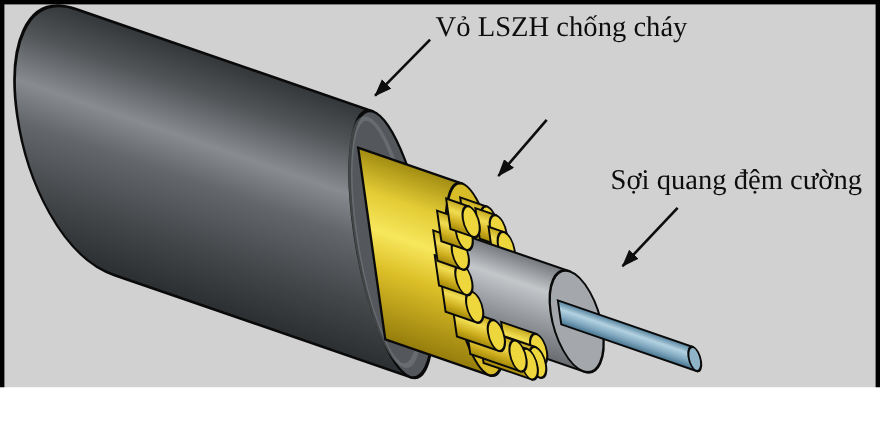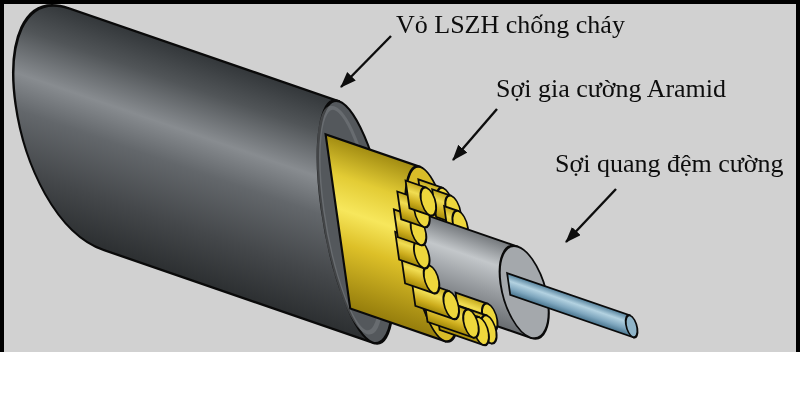--- a/index.html
+++ b/index.html
@@ -159,15 +159,14 @@
     <g stroke="var(--text,#0d0d0d)" stroke-width="2.4">
       <line x1="391" y1="36" x2="341" y2="87" marker-end="url(#arrowhead)"></line>
       <line x1="497" y1="109" x2="453" y2="160" marker-end="url(#arrowhead)"></line>
       <line x1="616" y1="189" x2="566" y2="242" marker-end="url(#arrowhead)"></line>
     </g>
 
     <rect x="2" y="2" width="796" height="396" fill="none" stroke="var(--frame,#000)" stroke-width="4"></rect>
   </svg>
 
   <div class="label label-jacket">Vỏ LSZH chống cháy</div>
-  <div class="label label-aramid">Sợi gia cường Aramid</div>
   <div class="label label-fiber">Sợi quang đệm cường</div>
 </div>
 
 </body></html>

